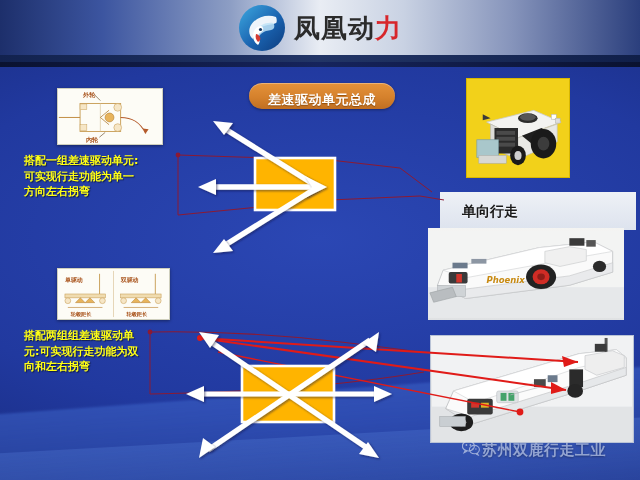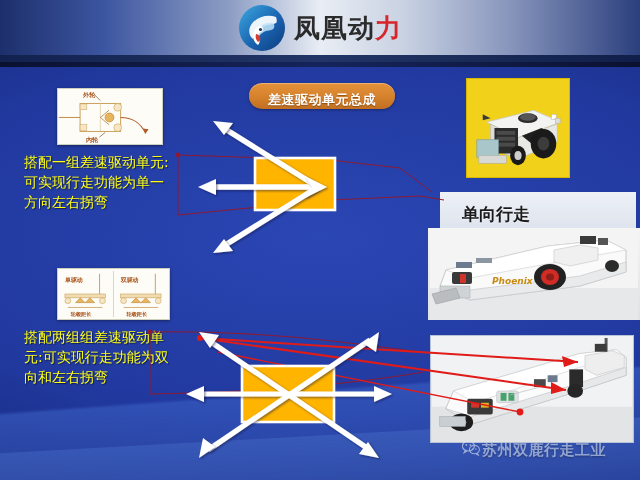--- a/index.html
+++ b/index.html
@@ -69,47 +69,47 @@
   }
   .title-pill span{
     font-size:13px; font-weight:bold; color:#ffffff;
     text-shadow:0 1px 1px rgba(120,60,0,.7);
     letter-spacing:.5px;
   }
 
   
   .yellow-text{
     position:absolute;
-    color:#ffff14; font-weight:normal; font-size:14px; line-height:1.42;
+    color:#ffff14; font-weight:bold; font-size:11px; line-height:1.42;
     text-shadow:1px 1px 1px rgba(0,0,0,.55);
     white-space:pre-line;
   }
   #txt1{ left:24px; top:153px; width:172px; }
   #txt2{ left:24px; top:328px; width:178px; }
 
   
   .card{
     position:absolute; background:#fdfcf6;
     border:1px solid #cfcfbd; box-shadow:0 1px 3px rgba(0,0,0,.4);
   }
   #card1{ left:57px; top:88px; width:106px; height:57px; }
   #card2{ left:57px; top:268px; width:113px; height:52px; }
   .card svg{ display:block; width:100%; height:100%; }
 
   
   .photo{ position:absolute; overflow:hidden; }
   #photo-unit{ left:466px; top:78px; width:104px; height:100px; background:#f2d11a; border:1px solid #d8b700; }
-  #photo-agv1{ left:428px; top:228px; width:212px; height:92px; background:linear-gradient(180deg,#f4f4f2,#dfe1e3); }
+  #photo-agv1{ left:428px; top:228px; width:196px; height:92px; background:linear-gradient(180deg,#f4f4f2,#dfe1e3); }
   #photo-agv2{ left:430px; top:335px; width:204px; height:108px; background:linear-gradient(180deg,#f2f3f4,#d9dbdd); border:1px solid #b9c3d6; }
   .photo svg{ display:block; width:100%; height:100%; }
 
   
   #label-oneway{
     position:absolute; left:462px; top:203px;
-    font-size:17px; font-weight:bold; color:#1a1a1a;
+    font-size:14px; font-weight:bold; color:#1a1a1a;
     text-shadow:0 1px 0 rgba(255,255,255,.5);
   }
   #oneway-backing{
     position:absolute; left:440px; top:192px; width:196px; height:38px;
     background:linear-gradient(180deg,#eef1f6,#dde3ee);
   }
 
   
   .vec{ position:absolute; left:0; top:0; width:640px; height:480px; pointer-events:none; }
 

